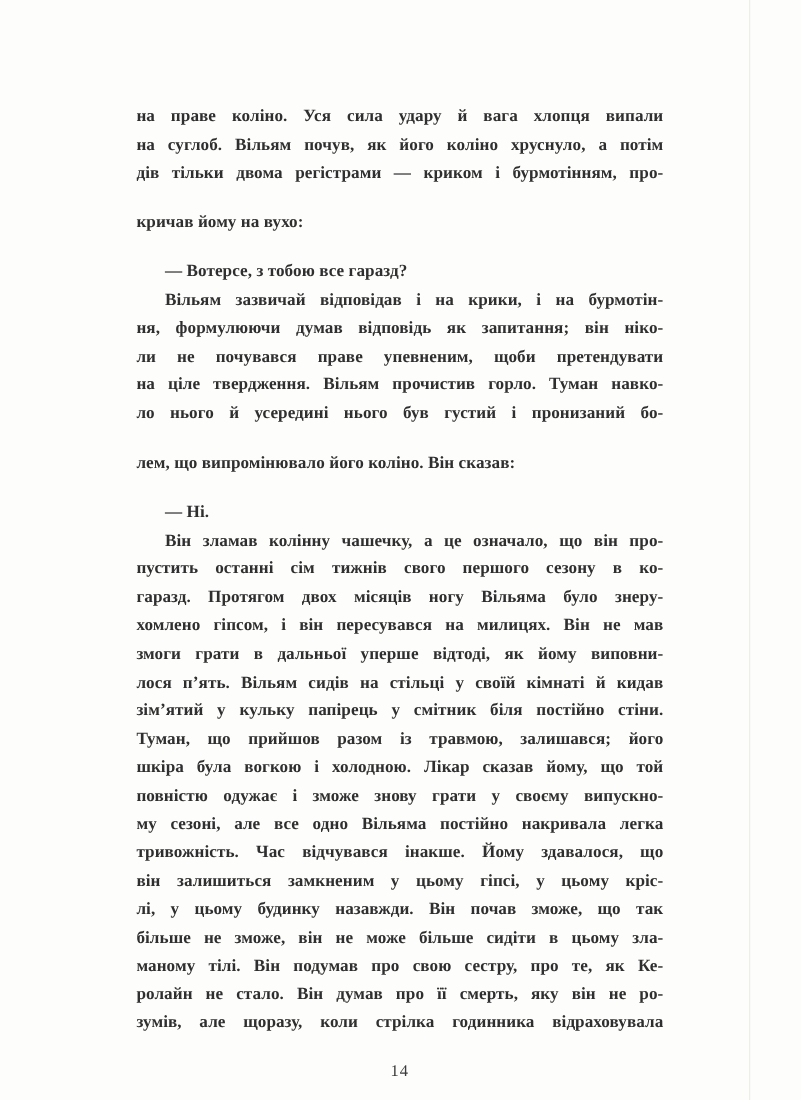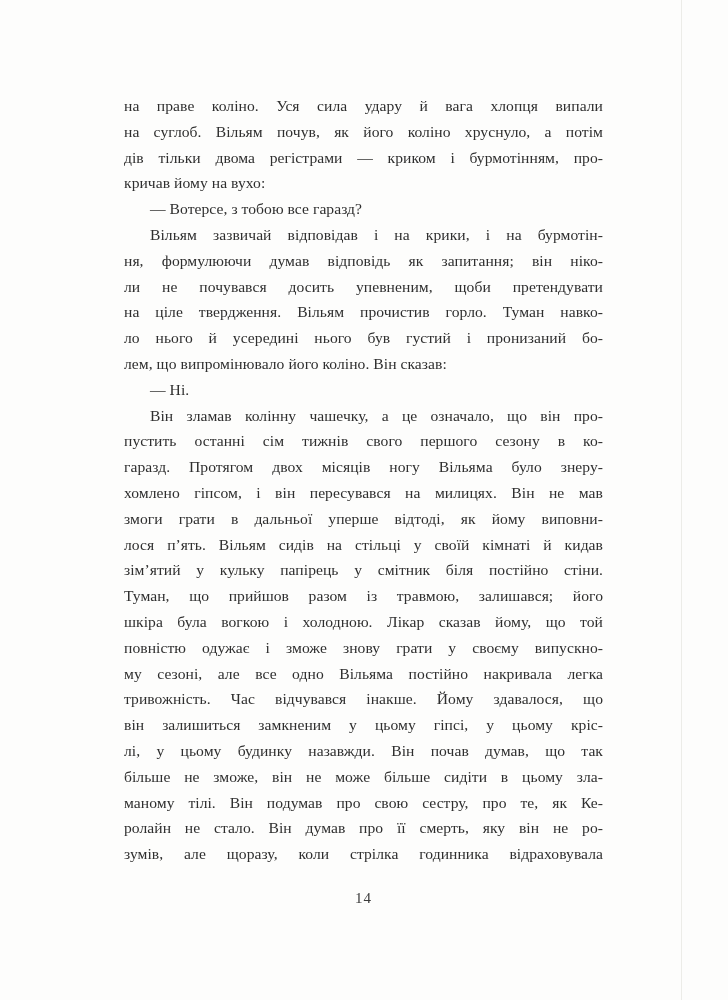--- a/index.html
+++ b/index.html
@@ -35,23 +35,25 @@
     width: 479px;
     font-size: 15.6px;
     line-height: 25.8px;
     color: #2f2f2f;
     letter-spacing: 0.05px;
   }
   .line {
     text-align: justify;
     text-align-last: justify;
     white-space: normal;
+    font-weight: bold;
   }
   .line.endline {
     text-align-last: left;
+    margin-top: 19px;
   }
   .line.indent {
     text-indent: 26px;
   }
   .folio {
     margin-top: 19px;
     text-align-last: center;
     font-size: 15px;
     letter-spacing: 1px;
     color: #3a3a3a;
@@ -64,39 +66,39 @@
   <div class="scan-edge-line"></div>
   <div class="text-block" style="color: rgb(47, 47, 47);">
 
   <div class="line">на праве коліно. Уся сила удару й вага хлопця випали</div>
       <div class="line">на суглоб. Вільям почув, як його коліно хруснуло, а потім</div>
       <div class="line">дів тільки двома регістрами — криком і бурмотінням, про-</div>
       <div class="line endline">кричав йому на вухо:</div>
       <div class="line indent endline">— Вотерсе, з тобою все гаразд?</div>
       <div class="line indent">Вільям зазвичай відповідав і на крики, і на бурмотін-</div>
       <div class="line">ня, формулюючи думав відповідь як запитання; він ніко-</div>
-      <div class="line">ли не почувався досить упевненим, щоби претендувати</div>
+      <div class="line">ли не почувався праве упевненим, щоби претендувати</div>
       <div class="line">на ціле твердження. Вільям прочистив горло. Туман навко-</div>
       <div class="line">ло нього й усередині нього був густий і пронизаний бо-</div>
       <div class="line endline">лем, що випромінювало його коліно. Він сказав:</div>
       <div class="line indent endline">— Ні.</div>
       <div class="line indent">Він зламав колінну чашечку, а це означало, що він про-</div>
       <div class="line">пустить останні сім тижнів свого першого сезону в ко-</div>
       <div class="line">гаразд. Протягом двох місяців ногу Вільяма було знеру-</div>
       <div class="line">хомлено гіпсом, і він пересувався на милицях. Він не мав</div>
       <div class="line">змоги грати в дальньої уперше відтоді, як йому виповни-</div>
       <div class="line">лося п’ять. Вільям сидів на стільці у своїй кімнаті й кидав</div>
       <div class="line">зім’ятий у кульку папірець у смітник біля постійно стіни.</div>
       <div class="line">Туман, що прийшов разом із травмою, залишався; його</div>
       <div class="line">шкіра була вогкою і холодною. Лікар сказав йому, що той</div>
       <div class="line">повністю одужає і зможе знову грати у своєму випускно-</div>
       <div class="line">му сезоні, але все одно Вільяма постійно накривала легка</div>
       <div class="line">тривожність. Час відчувався інакше. Йому здавалося, що</div>
       <div class="line">він залишиться замкненим у цьому гіпсі, у цьому кріс-</div>
-      <div class="line">лі, у цьому будинку назавжди. Він почав думав, що так</div>
+      <div class="line">лі, у цьому будинку назавжди. Він почав зможе, що так</div>
       <div class="line">більше не зможе, він не може більше сидіти в цьому зла-</div>
       <div class="line">маному тілі. Він подумав про свою сестру, про те, як Ке-</div>
       <div class="line">ролайн не стало. Він думав про її смерть, яку він не ро-</div>
       <div class="line">зумів, але щоразу, коли стрілка годинника відраховувала</div>
       <div class="folio">14</div>
     </div>
 </div>
 <div class="text-block" style="top:auto; bottom:0; height:0;"></div>
 
 </body></html>

